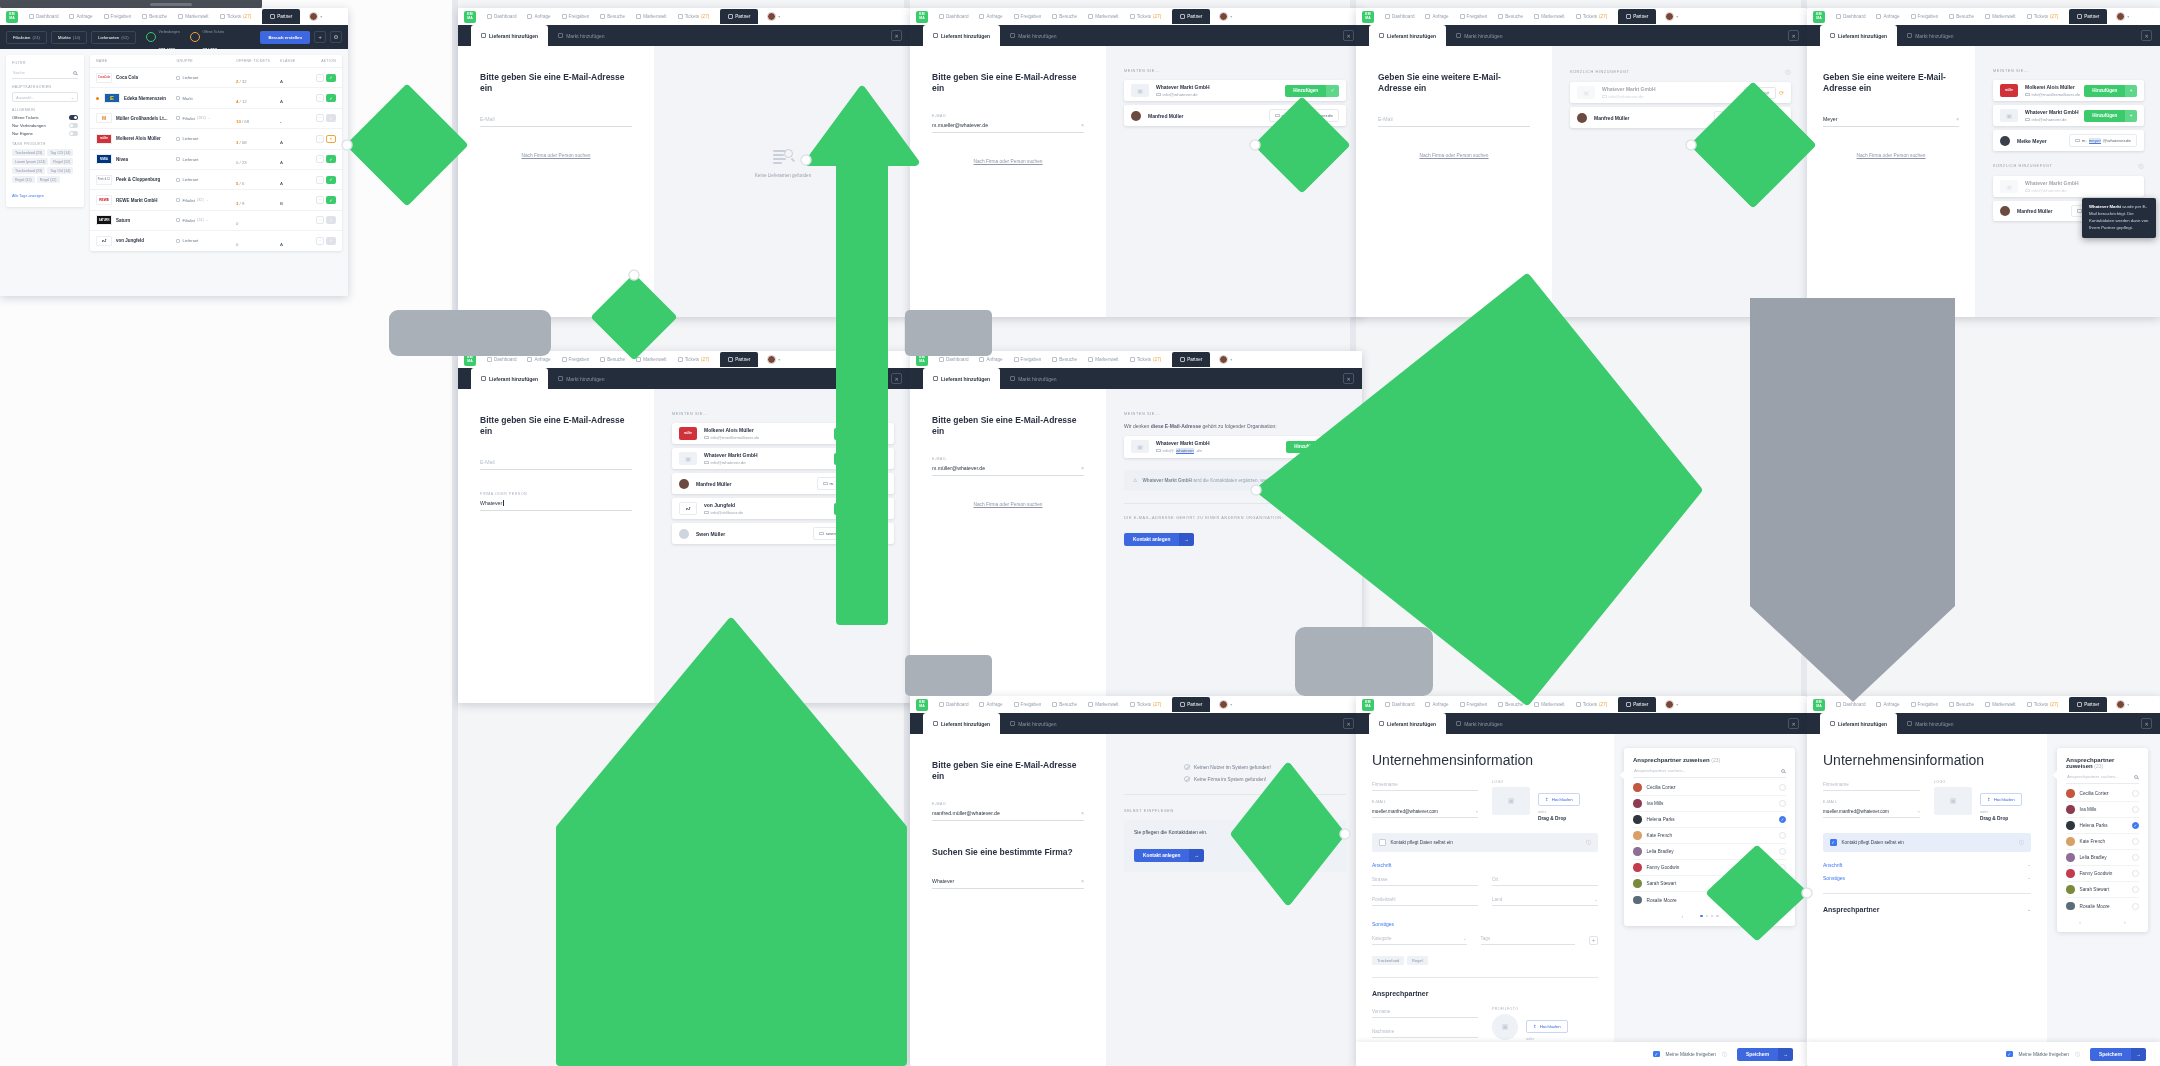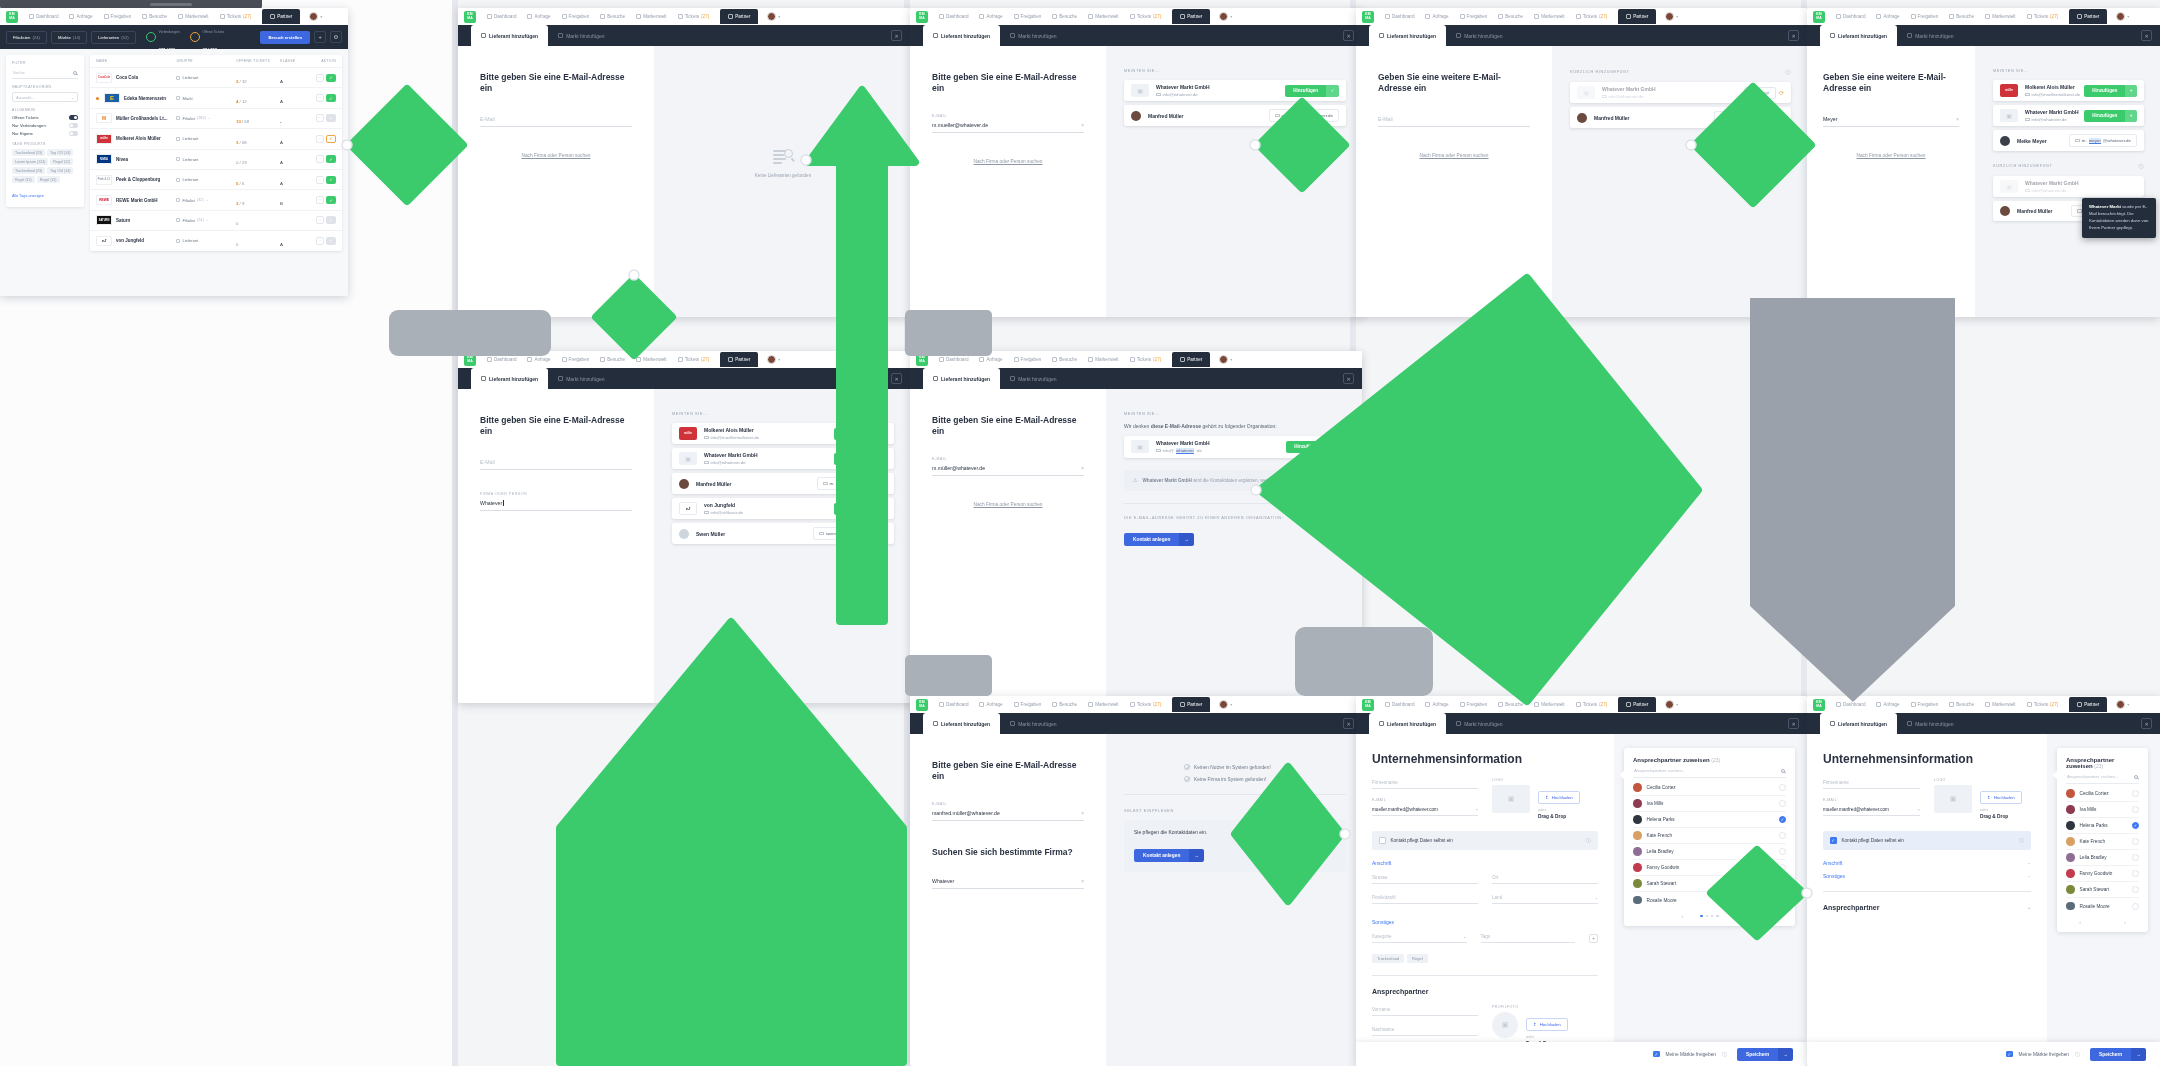--- a/index.html
+++ b/index.html
@@ -160,21 +160,21 @@
   .acta { width:8px; height:8px; border:1px solid #e3e7ec; border-radius:2px; color:#b3bac6; font-size:3px;
           display:flex; align-items:center; justify-content:center; }
   .actb { width:10px; height:8px; border-radius:2px; color:#fff; font-size:4px; display:flex; align-items:center; justify-content:center; }
   .actb.green { background:#3bcb6d; } .actb.gray { background:#dfe3e9; } .actb.orange { background:#fff; border:1px solid #f0a33f; color:#f0a33f; }
   .dot-o { width:3px; height:3px; border-radius:50%; background:#f0830f; flex:none; margin-right:1px; }
 
   
   .uwrap { flex:1; display:flex; background:#f4f6f9; min-height:0; position:relative; }
   .uform { width:258px; background:#fff; padding:18px 16px 30px; flex:none; overflow:hidden; }
   #b3 .uform { width:240px; }
-  .uh { font-size:12px; font-weight:bold; color:#2a3242; margin-bottom:12px; }
+  .uh { font-size:14px; font-weight:normal; color:#2a3242; margin-bottom:12px; }
   .frow { display:flex; gap:14px; }
   .fc { flex:1; min-width:0; }
   .inp { border-bottom:1px solid #dfe3e9; font-size:4.6px; color:#2a3242; padding:2px 0 3px; min-height:10px;
          display:flex; align-items:center; margin-bottom:9px; }
   .inp.ph { color:#b7bec9; }
   .inp .fx { margin-left:auto; color:#aab2bf; font-size:4.2px; }
   .inp .cv { margin-left:auto; color:#aab2bf; font-size:4.2px; }
   .lgl { font-size:3.5px; letter-spacing:.4px; color:#a9b1bd; text-transform:uppercase; margin-bottom:3px; }
   .upl { display:flex; gap:8px; align-items:flex-start; }
   .imgbox { width:38px; height:28px; background:#eef1f5; border-radius:2px; display:flex; align-items:center;
@@ -1427,21 +1427,21 @@
   </div>
 </div>
   <div class="body">
     <div class="form-col">
       <div class="f-title">Bitte geben Sie eine E-Mail-Adresse ein</div>
       <div class="f-label">E-MAIL</div>
       <div class="f-input">
           <span>manfred.müller@whatever.de</span>
           <span class="fx">×</span>
         </div>
-      <div class="f-title2">Suchen Sie sich bestimmte Firma?</div>
+      <div class="f-title2">Suchen Sie eine bestimmte Firma?</div>
       <div class="f-input">
           <span>Whatever</span>
           <span class="fx">×</span>
         </div>
     </div>
     <div class="panel-col" style="padding-top:30px">
       <div style="padding-left:60px">
         <div class="nf">
             <span class="pic"></span>
             <span>Keinen Nutzer im System gefunden!</span>

